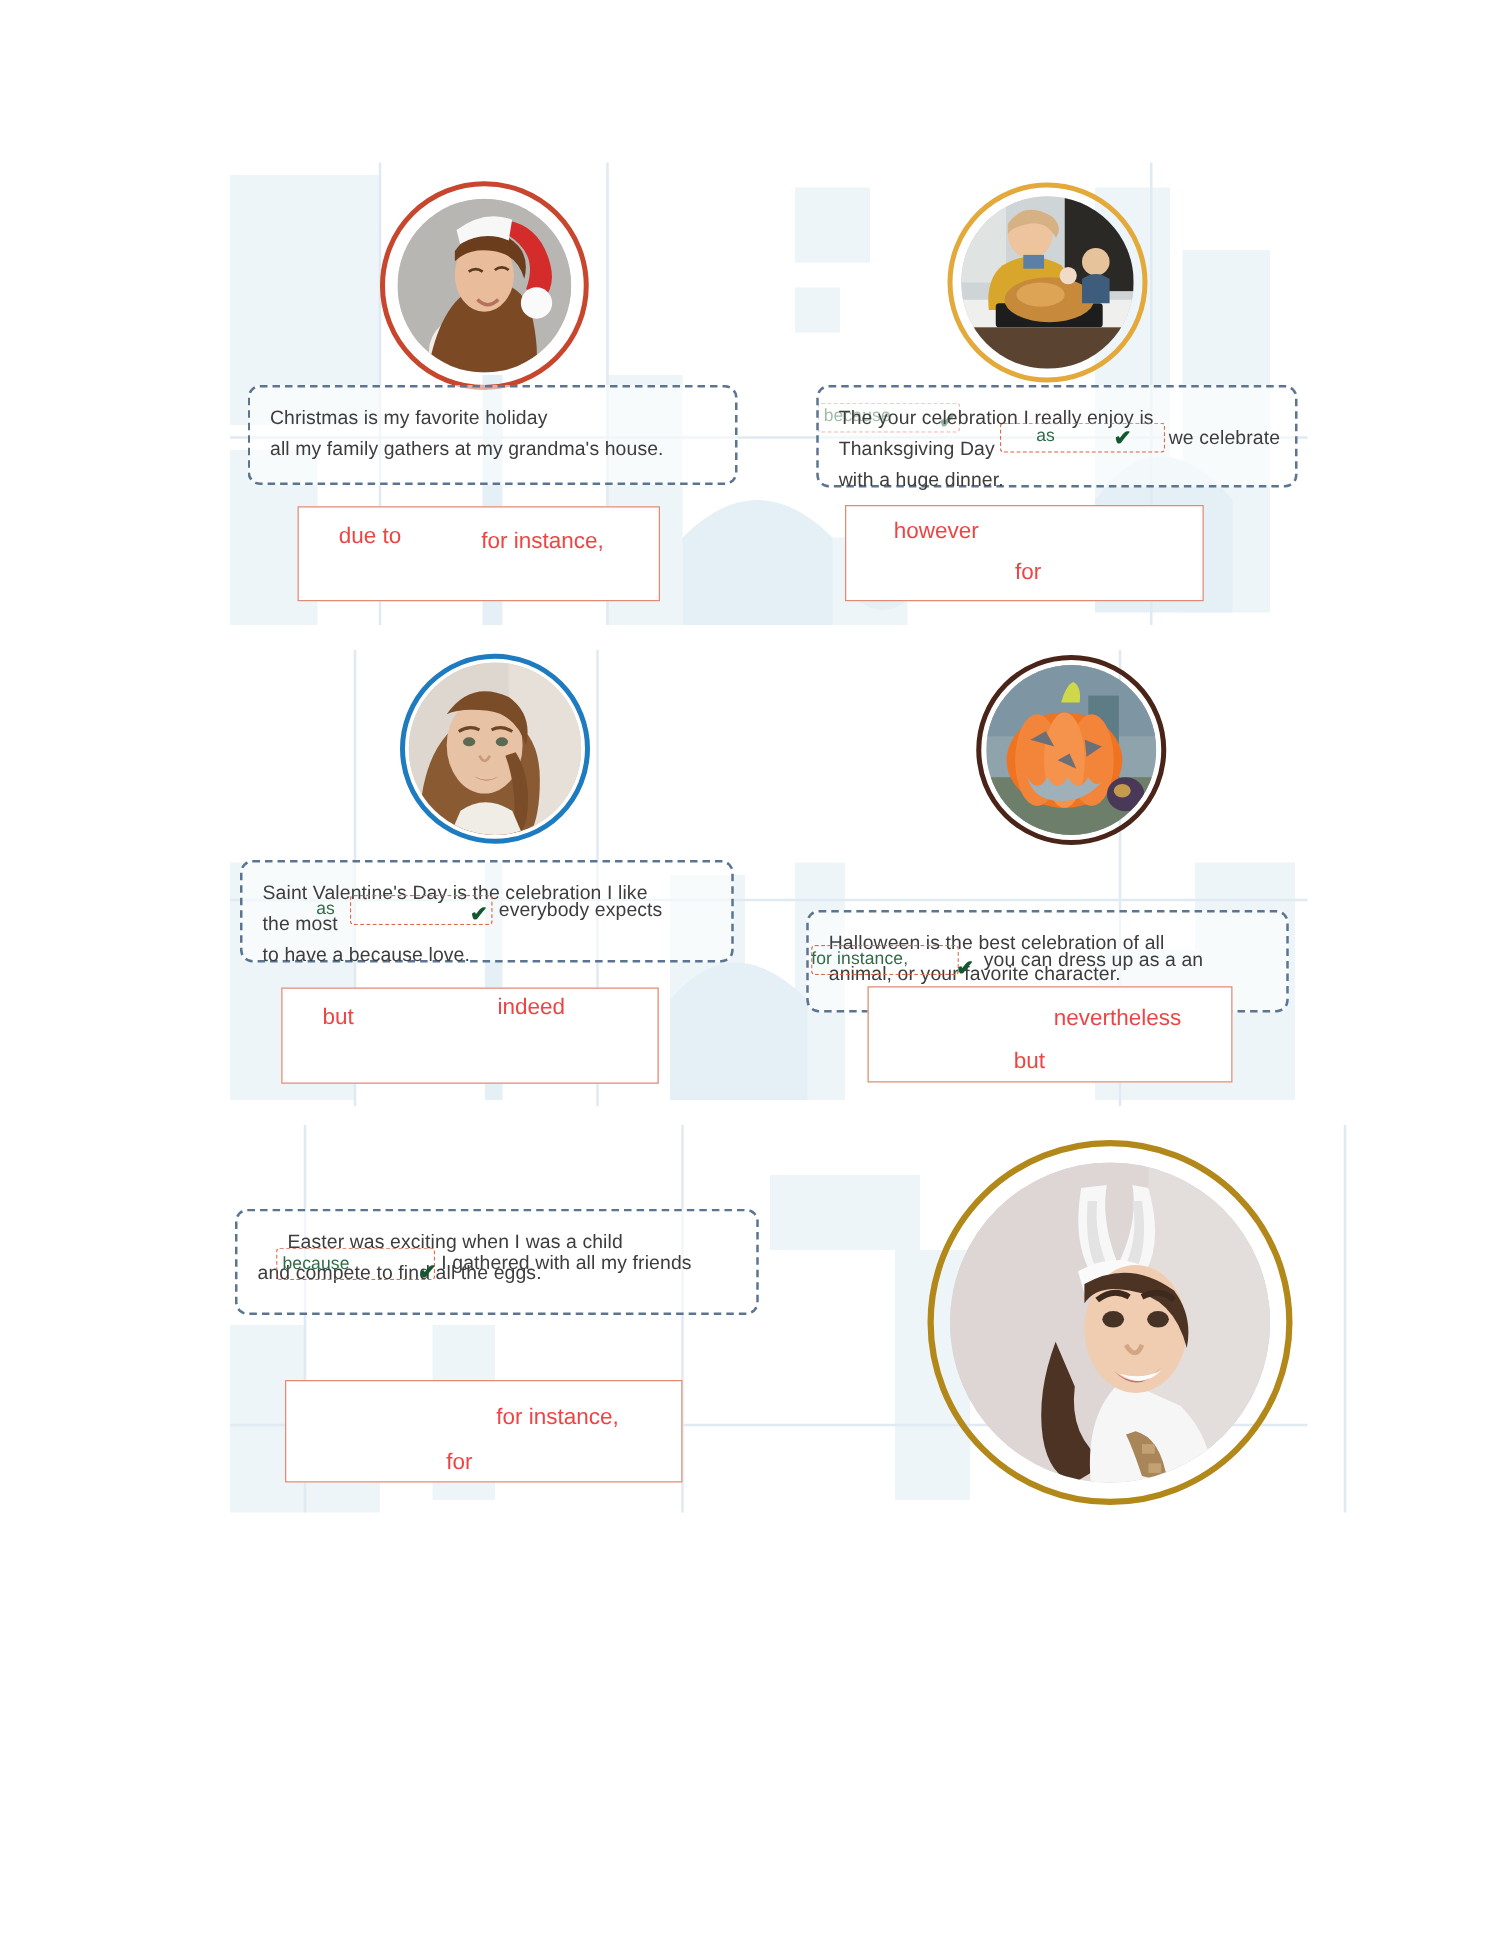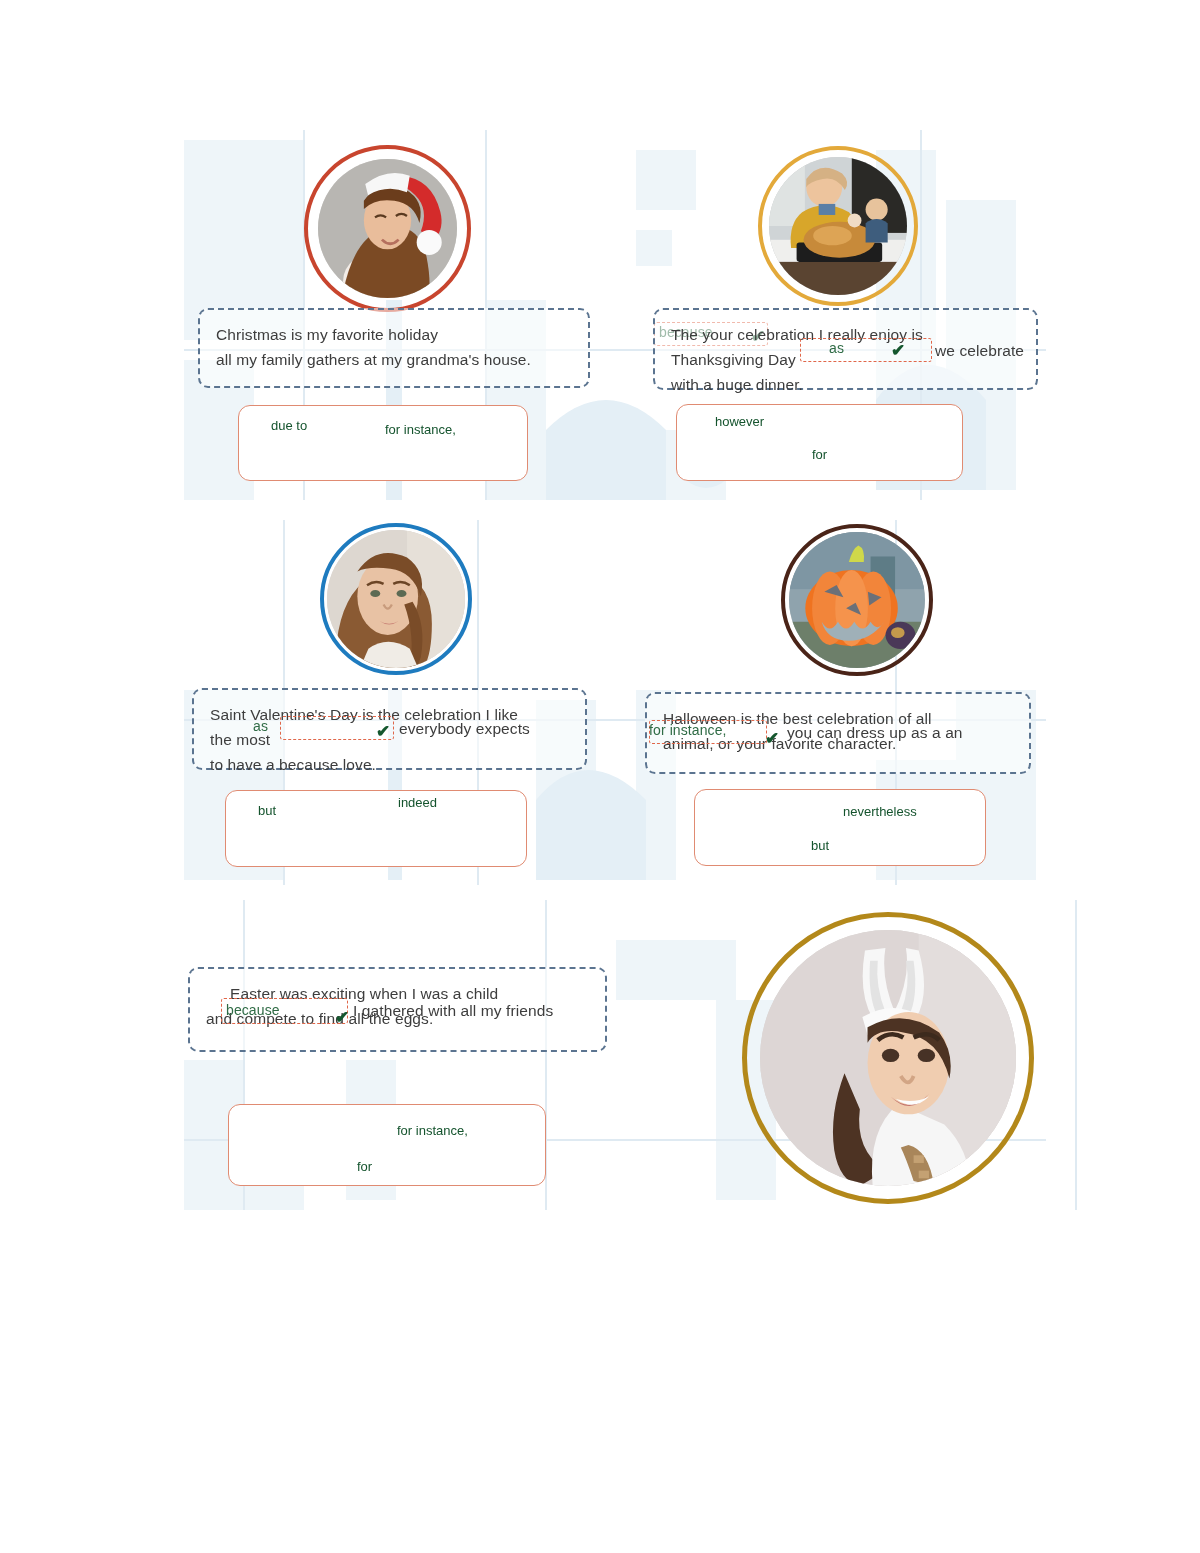--- a/index.html
+++ b/index.html
@@ -73,24 +73,24 @@
     color:#14572e;
     font-size:17px;
     font-weight:bold;
     line-height:1;
   }
 
   
   .wordbank {
     position:absolute;
     border:1.8px solid #e08b72;
-    border-radius:12px;
+    border-radius:0;
     background:#ffffff;
-    font-size:13px;
-    color:#14532d;
+    font-size:18px;
+    color:#ef4444;
   }
   .wordbank .w { position:absolute; white-space:nowrap; }
 </style>
 </head>
 <body>
 
 <div class="sheet">
 
   <svg id="bg-art" viewBox="0 0 1200 1553" preserveAspectRatio="none">
     <g fill="#eef5f9">
@@ -275,21 +275,21 @@
           <path d="M26 44 l9 -5 l5 9 z" fill="#6b7078"></path>
           <path d="M58 44 l10 4 l-9 6 z" fill="#6b7078"></path>
           <path d="M42 56 l7 -4 l4 9 z" fill="#6b7078"></path>
           <path d="M24 66 q6 10 12 0 q6 10 12 0 q6 10 12 0 q5 8 10 0 q-10 14 -26 14 q-16 0 -20 -14z" fill="#9fb0b8"></path>
           <ellipse cx="82" cy="76" rx="11" ry="10" fill="#4a3858"></ellipse>
           <ellipse cx="80" cy="74" rx="5" ry="4" fill="#c49a4c"></ellipse>
         </svg>
       </div>
     </div>
 
-    <div class="sentence-box" style="left:629px; top:692px; width:386px; height:82px;">
+    <div class="sentence-box" style="left:629px; top:728px; width:386px; height:82px;">
       <div>Halloween is the best celebration of all</div>
       <div>
         <span class="blank" style="width:118px; position:absolute; left:0px; top:26px;">
           <span class="ans" style="position:relative; left:-5px;">for instance,</span>
         </span>
         <span class="check" style="left:118px; top:36px;">✔</span>
         <span style="position:absolute; left:140px; top:26px;">you can dress up as a an</span>
       </div>
       <div>animal, or your favorite character.</div>
     </div>

